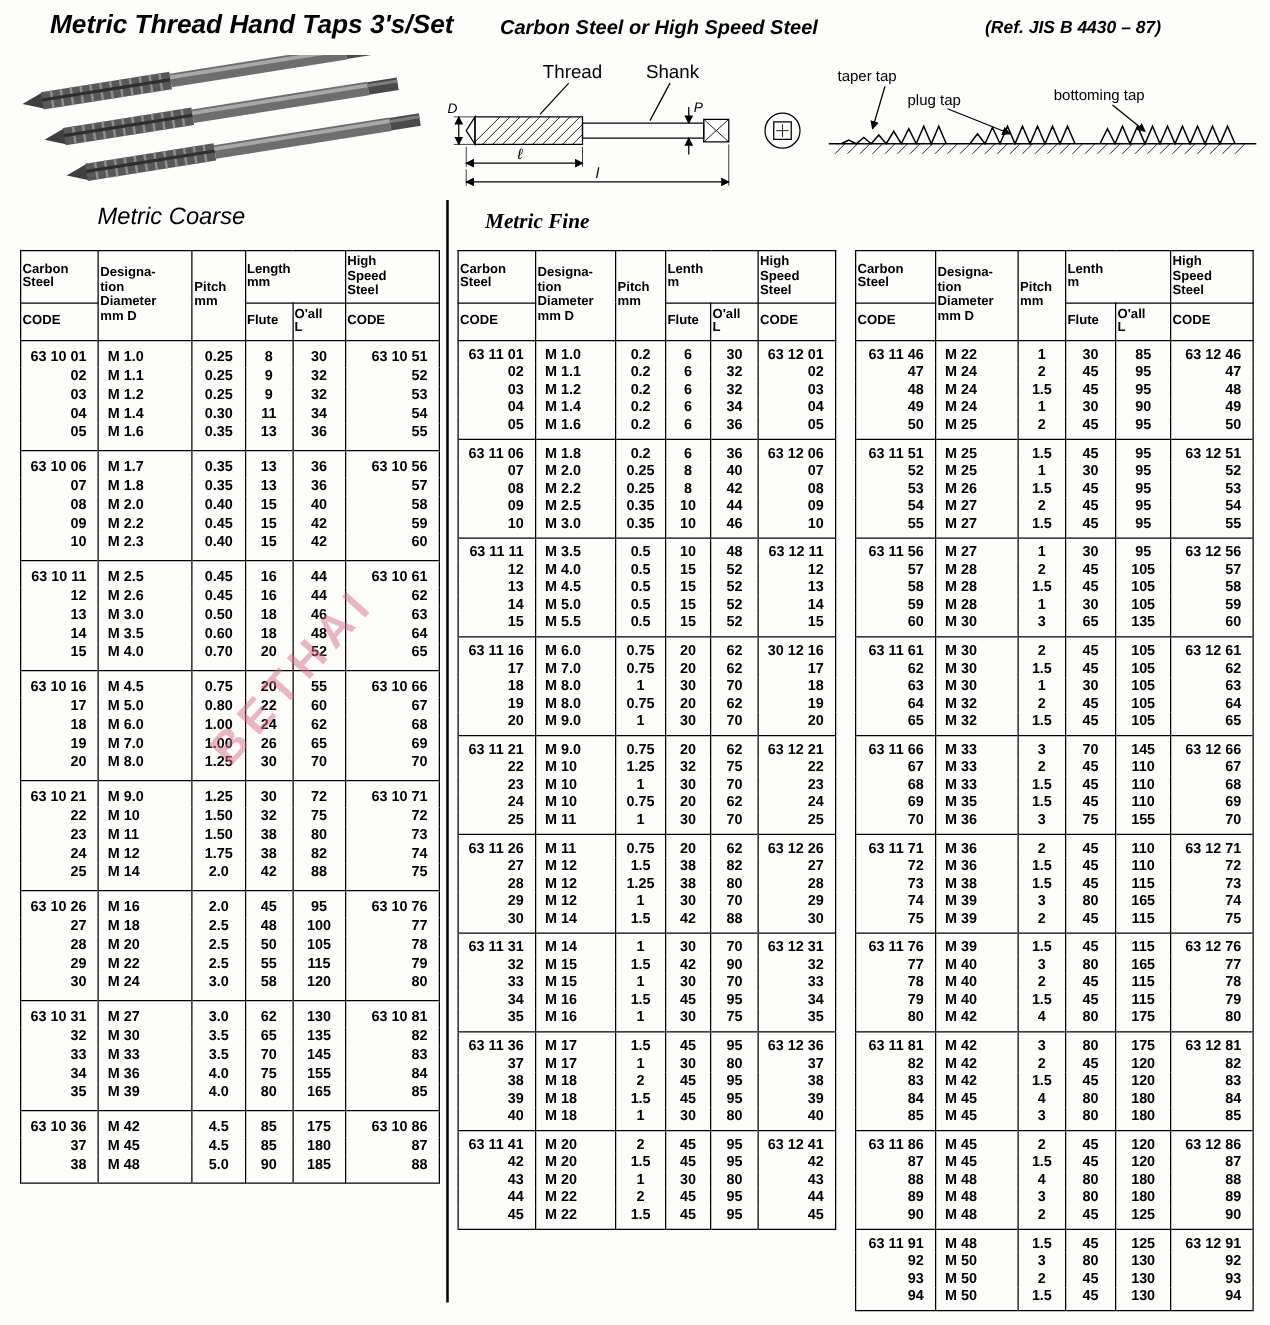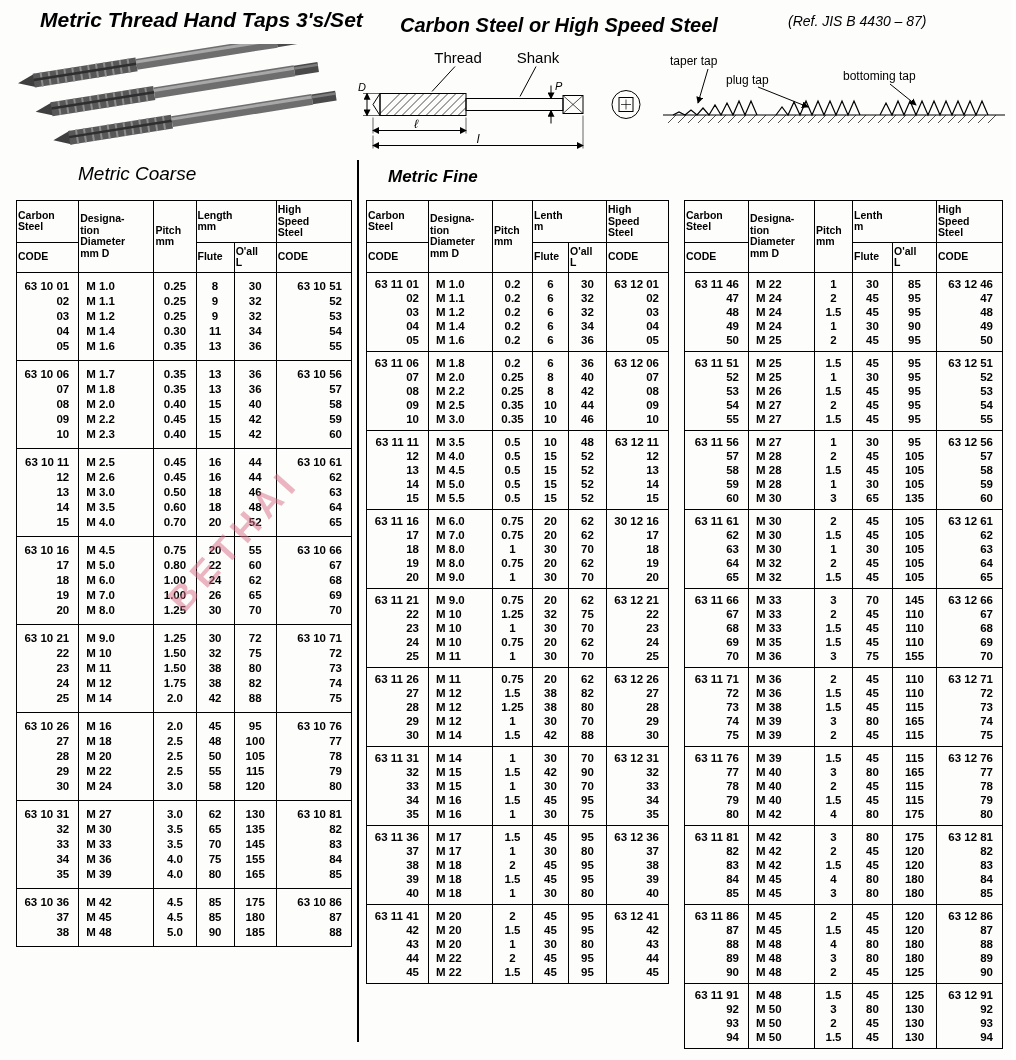--- a/index.html
+++ b/index.html
@@ -2,29 +2,29 @@
 <html><head>
 <meta charset="utf-8">
 <style>
   *{box-sizing:border-box;}
   html,body{margin:0;padding:0;background:#fff;}
   .page{position:relative;width:1012px;height:1060px;background:#fdfdfc;color:#000;
         font-family:"Liberation Sans",sans-serif;overflow:hidden;}
   svg{font-family:"Liberation Sans",sans-serif;}
 
   .t-main{position:absolute;left:40px;top:8px;font-style:italic;font-weight:bold;font-size:21px;white-space:nowrap;}
-  .t-sub{position:absolute;left:400px;top:14px;font-style:italic;font-weight:bold;font-size:20px;white-space:nowrap;}
-  .t-ref{position:absolute;left:788px;top:13px;font-style:italic;font-weight:normal;font-size:14px;white-space:nowrap;}
+  .t-sub{position:absolute;left:400px;top:14px;font-style:italic;font-weight:bold;font-size:16px;white-space:nowrap;}
+  .t-ref{position:absolute;left:788px;top:13px;font-style:italic;font-weight:bold;font-size:14px;white-space:nowrap;}
 
   .photo{position:absolute;left:8px;top:44px;width:345px;height:110px;}
   .drawing{position:absolute;left:358px;top:48px;width:300px;height:108px;}
   .taperd{position:absolute;left:658px;top:52px;width:352px;height:102px;}
 
   .sec-coarse{position:absolute;left:78px;top:163px;font-style:italic;font-weight:normal;font-size:19px;}
-  .sec-fine{position:absolute;left:388px;top:167px;font-style:italic;font-weight:bold;font-size:17px;}
+  .sec-fine{position:absolute;left:388px;top:167px;font-style:italic;font-weight:bold;font-size:17px;font-family:Liberation Serif, serif;}
   .divider{position:absolute;left:357px;top:160px;width:2px;height:882px;background:#000;}
 
   .watermark{position:absolute;left:175px;top:585px;transform:rotate(-48deg);transform-origin:0 50%;
              font-size:36px;font-weight:bold;letter-spacing:7px;color:rgba(216,110,132,0.5);
              pointer-events:none;white-space:nowrap;}
 
   .cat-table{position:absolute;border-collapse:collapse;table-layout:fixed;border:1.5px solid #000;background:#fff0;}
   .cat-table th{border:1px solid #000;font-size:10.5px;line-height:11.5px;font-weight:bold;
                 text-align:left;vertical-align:middle;white-space:pre-line;padding:3px 1px;}
   .cat-table td{border-left:1px solid #000;border-right:1px solid #000;

